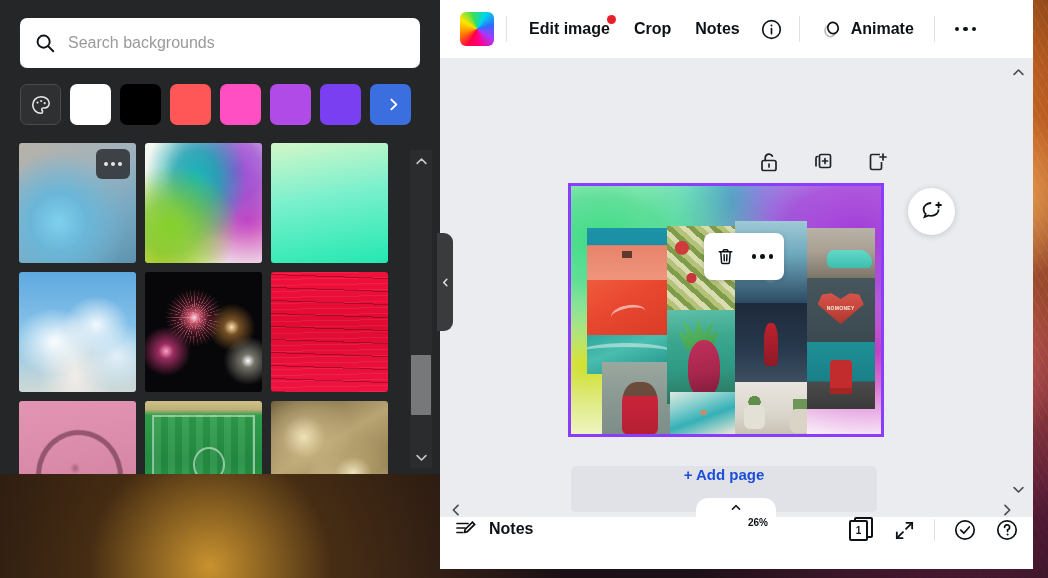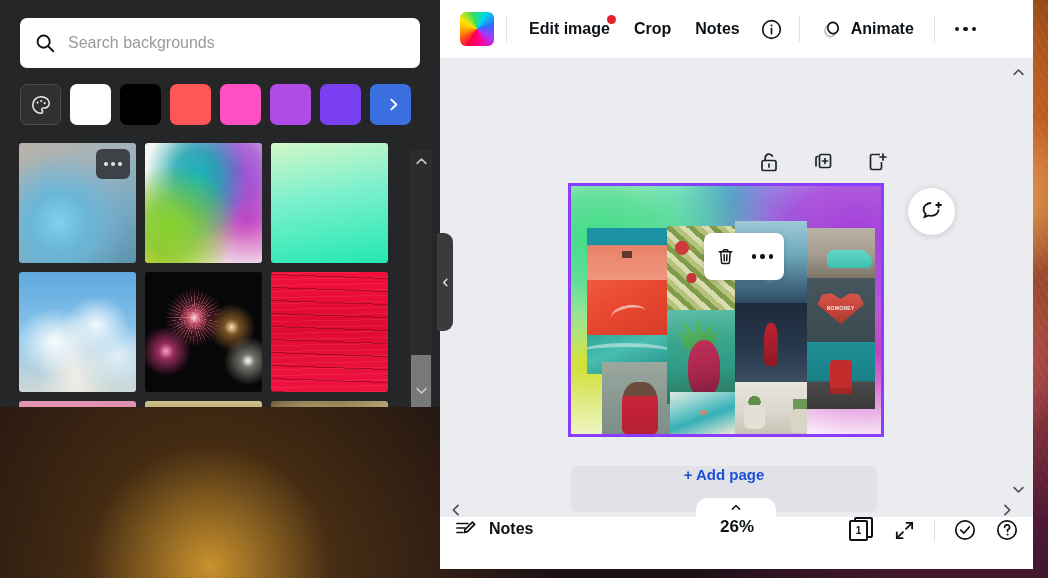--- a/index.html
+++ b/index.html
@@ -23,21 +23,21 @@
     content:""; position:absolute; inset:0;
     background:
       repeating-linear-gradient(62deg, rgba(255,170,70,0.18) 0 1px, rgba(0,0,0,0) 1px 7px),
       repeating-linear-gradient(118deg, rgba(255,120,40,0.12) 0 1px, rgba(0,0,0,0) 1px 9px);
     mask-image: radial-gradient(circle at 94% 30%, #000 0%, rgba(0,0,0,0.6) 18%, transparent 42%);
     -webkit-mask-image: radial-gradient(circle at 94% 30%, #000 0%, rgba(0,0,0,0.6) 18%, transparent 42%);
   }
 
   
   #left-panel {
-    position: absolute; left: 0; top: 0; width: 440px; height: 407px;
+    position: absolute; left: 0; top: 0; width: 440px; height: 474px;
     background: #252627; overflow: hidden;
   }
   #search-wrap { padding: 18px 20px 0 20px; }
   #search-box {
     height: 50px; background: #fff; border-radius: 7px;
     display: flex; align-items: center; padding: 0 14px; gap: 12px;
   }
   #search-input {
     border: 0; outline: 0; flex: 1; font-size: 16px;
     font-family: "Liberation Sans", sans-serif; color: #0d1216;
@@ -307,21 +307,21 @@
     background: #fff; border-radius: 12px 12px 0 0;
     display: flex; align-items: flex-start; justify-content: center; padding-top: 3px;
     color: #20242b; z-index: 4;
   }
 
   #bottombar {
     height: 52px; background: #fff; display: flex; align-items: flex-start;
     padding: 0 14px; flex: 0 0 auto; position: relative;
   }
   #notes-btn { display: flex; align-items: center; gap: 11px; font-size: 16px; font-weight: 700; color: #0d1216; }
-  #zoom-label { position: absolute; left: 280px; font-size: 17px; font-weight: 700; color: #0d1216; }
+  #zoom-label { position: absolute; left: 308px; font-size: 10px; font-weight: 700; color: #0d1216; }
   #bb-right { position: absolute; right: 14px; display: flex; align-items: center; gap: 18px; }
   #page-count {
     position: relative; width: 26px; height: 26px;
   }
   #page-count-num {
     position: absolute; left: 0; top: 3px; width: 19px; height: 21px;
     border: 2px solid #0d1216; border-radius: 2px; font-size: 10px; font-weight: 700;
     display: flex; align-items: center; justify-content: center; background: #fff; color: #0d1216;
   }
   #page-count-back {

